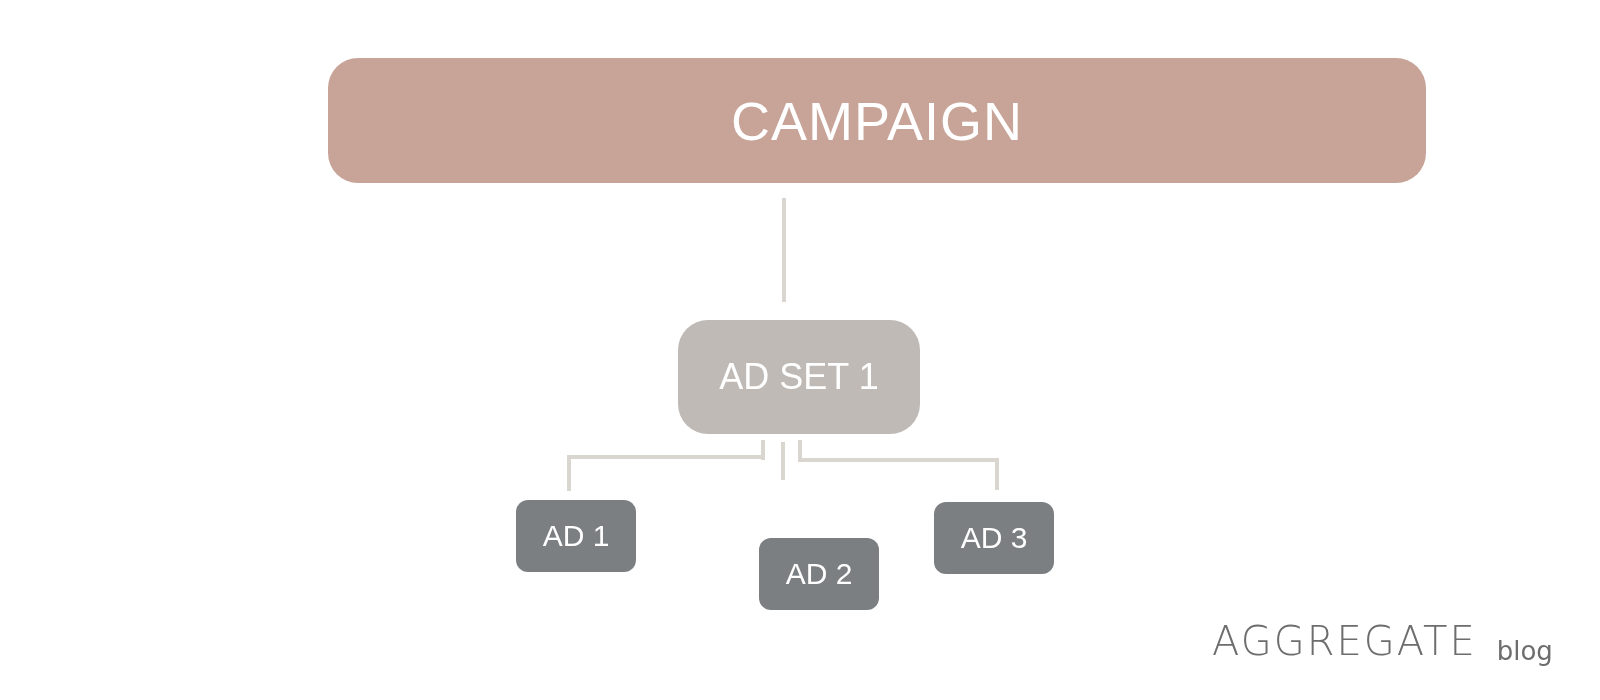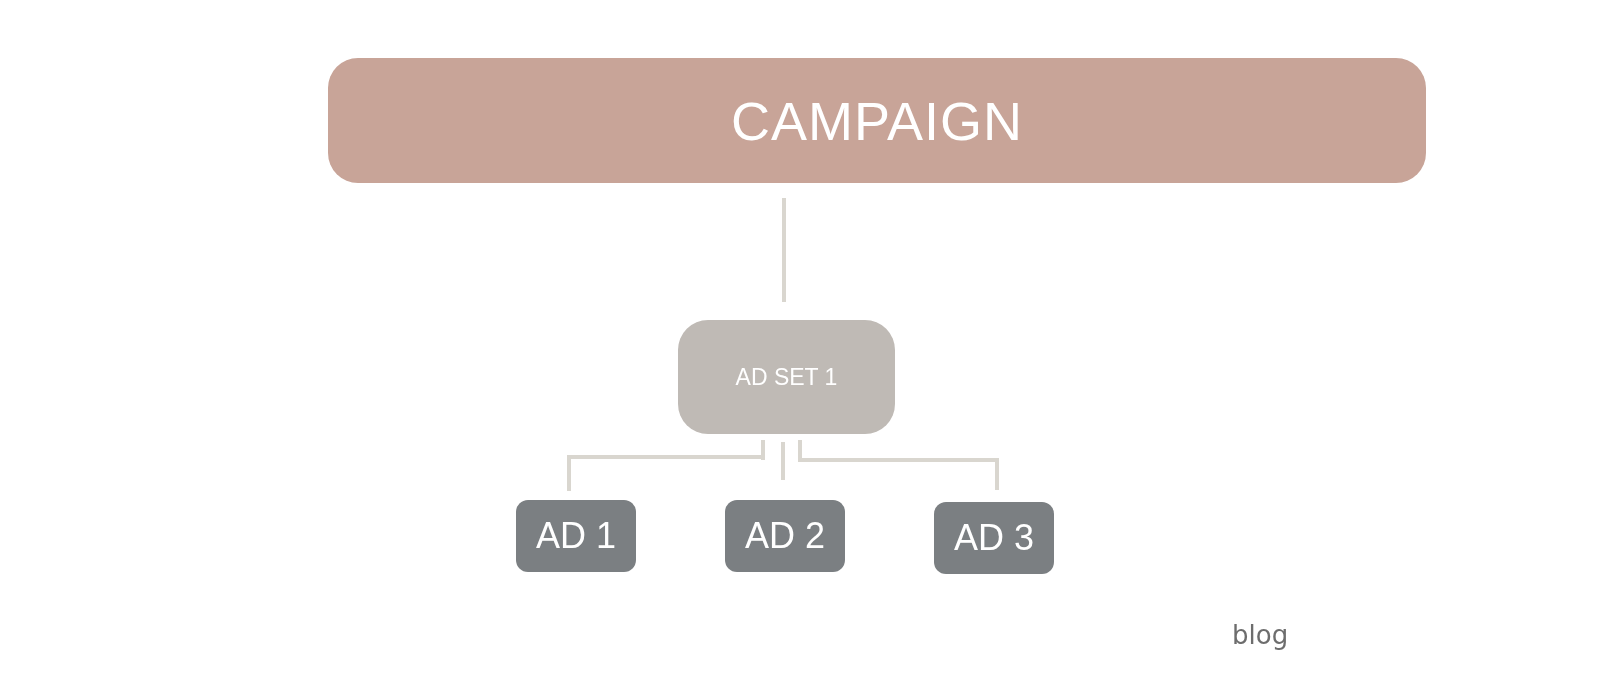--- a/index.html
+++ b/index.html
@@ -1,22 +1,22 @@
 <!DOCTYPE html>
 <html><head>
   <meta charset="utf-8">
   <style>
     html, body { margin:0; padding:0; background:#ffffff; }
     body { width:1600px; height:700px; position:relative; overflow:hidden; font-family:"Liberation Sans", sans-serif; }
     .node { position:absolute; display:flex; align-items:center; justify-content:center; color:#ffffff; box-sizing:border-box; }
     .campaign { left:328px; top:58px; width:1098px; height:125px; background:#c8a498; border-radius:30px; font-size:54px; letter-spacing:1px; }
-    .adset { left:678px; top:320px; width:217px; height:114px; background:#bfbab5; border-radius:30px; font-size:23px; }
-    .ad { height:72px; width:120px; background:#7b7f82; border-radius:12px; font-size:36px; top:500px; }
+    .adset { left:678px; top:320px; width:242px; height:114px; background:#bfbab5; border-radius:30px; font-size:36px; }
+    .ad { height:72px; width:120px; background:#7b7f82; border-radius:12px; font-size:30px; top:500px; }
     .ad1 { left:516px; }
-    .ad2 { left:725px; }
+    .ad2 { left:759px;margin-top:38px; }
     .ad3 { left:934px; top:502px; }
     .line { position:absolute; background:#d9d6cf; }
     .logo { position:absolute; left:1212px; top:622px; display:flex; align-items:flex-end; color:#6d6d6d; }
     .logo-main { font-size:40px; letter-spacing:2px; line-height:38px; font-family:"DejaVu Sans", sans-serif; font-weight:300; }
     .logo-sub { font-size:26px; margin-left:20px; line-height:26px; margin-bottom:-4px; font-family:"DejaVu Sans", sans-serif; }
   </style>
 </head>
 <body>
 
 <div class="node campaign">
@@ -43,14 +43,15 @@
   <span>AD 1</span>
 </div>
 <div class="node ad ad2">
   <span>AD 2</span>
 </div>
 <div class="node ad ad3">
   <span>AD 3</span>
 </div>
 
 <div class="logo">
+  <span class="logo-main">AGGREGATE</span>
   <span class="logo-sub">blog</span>
 </div>
 
 </body></html>

